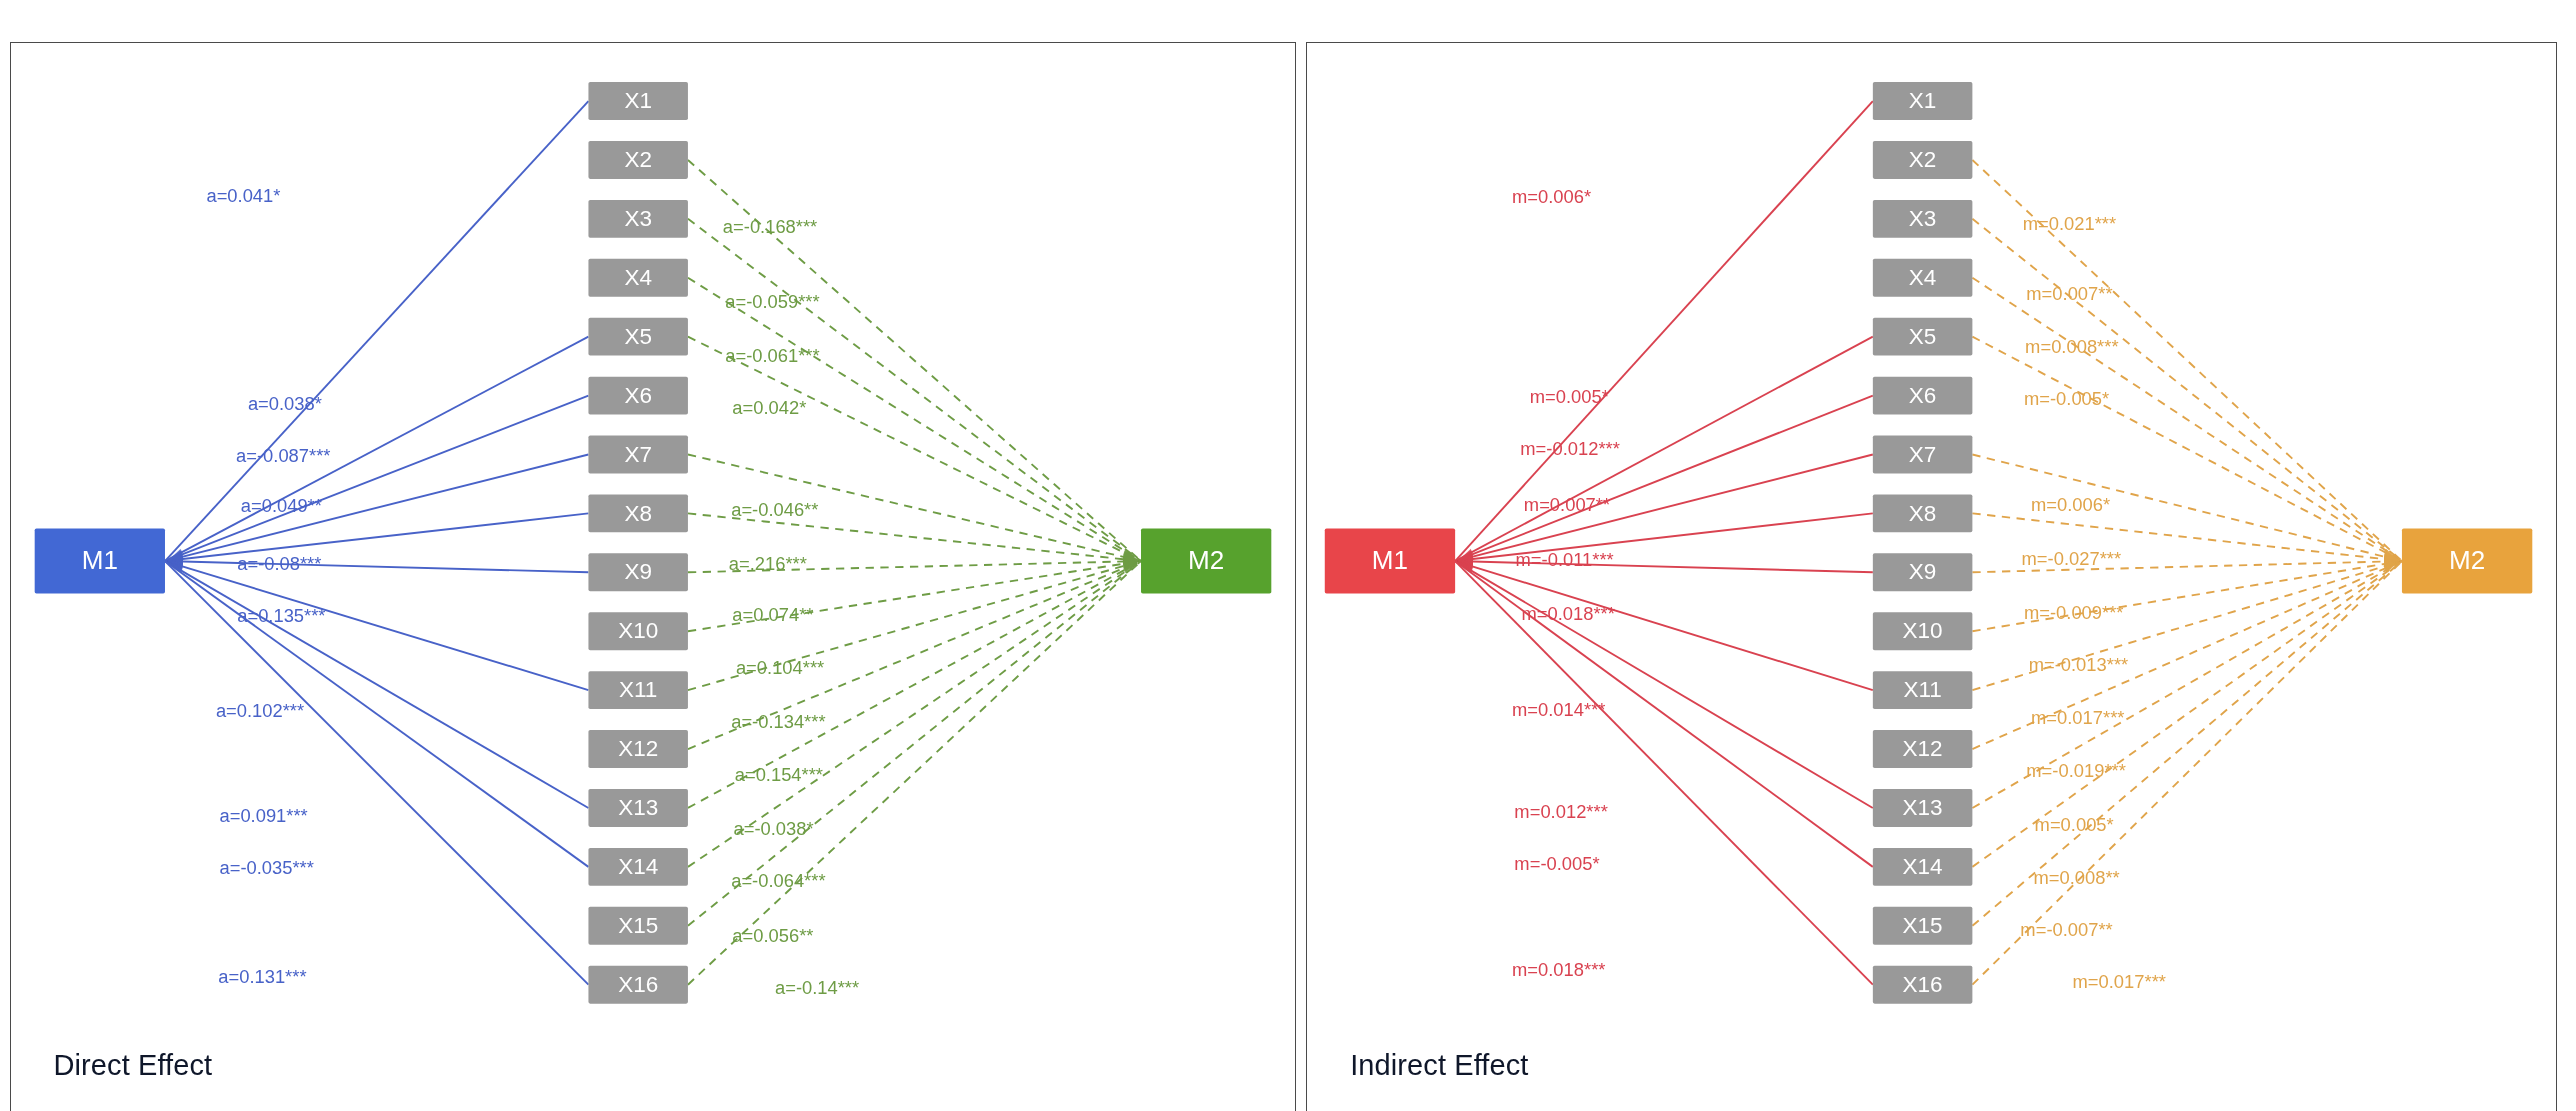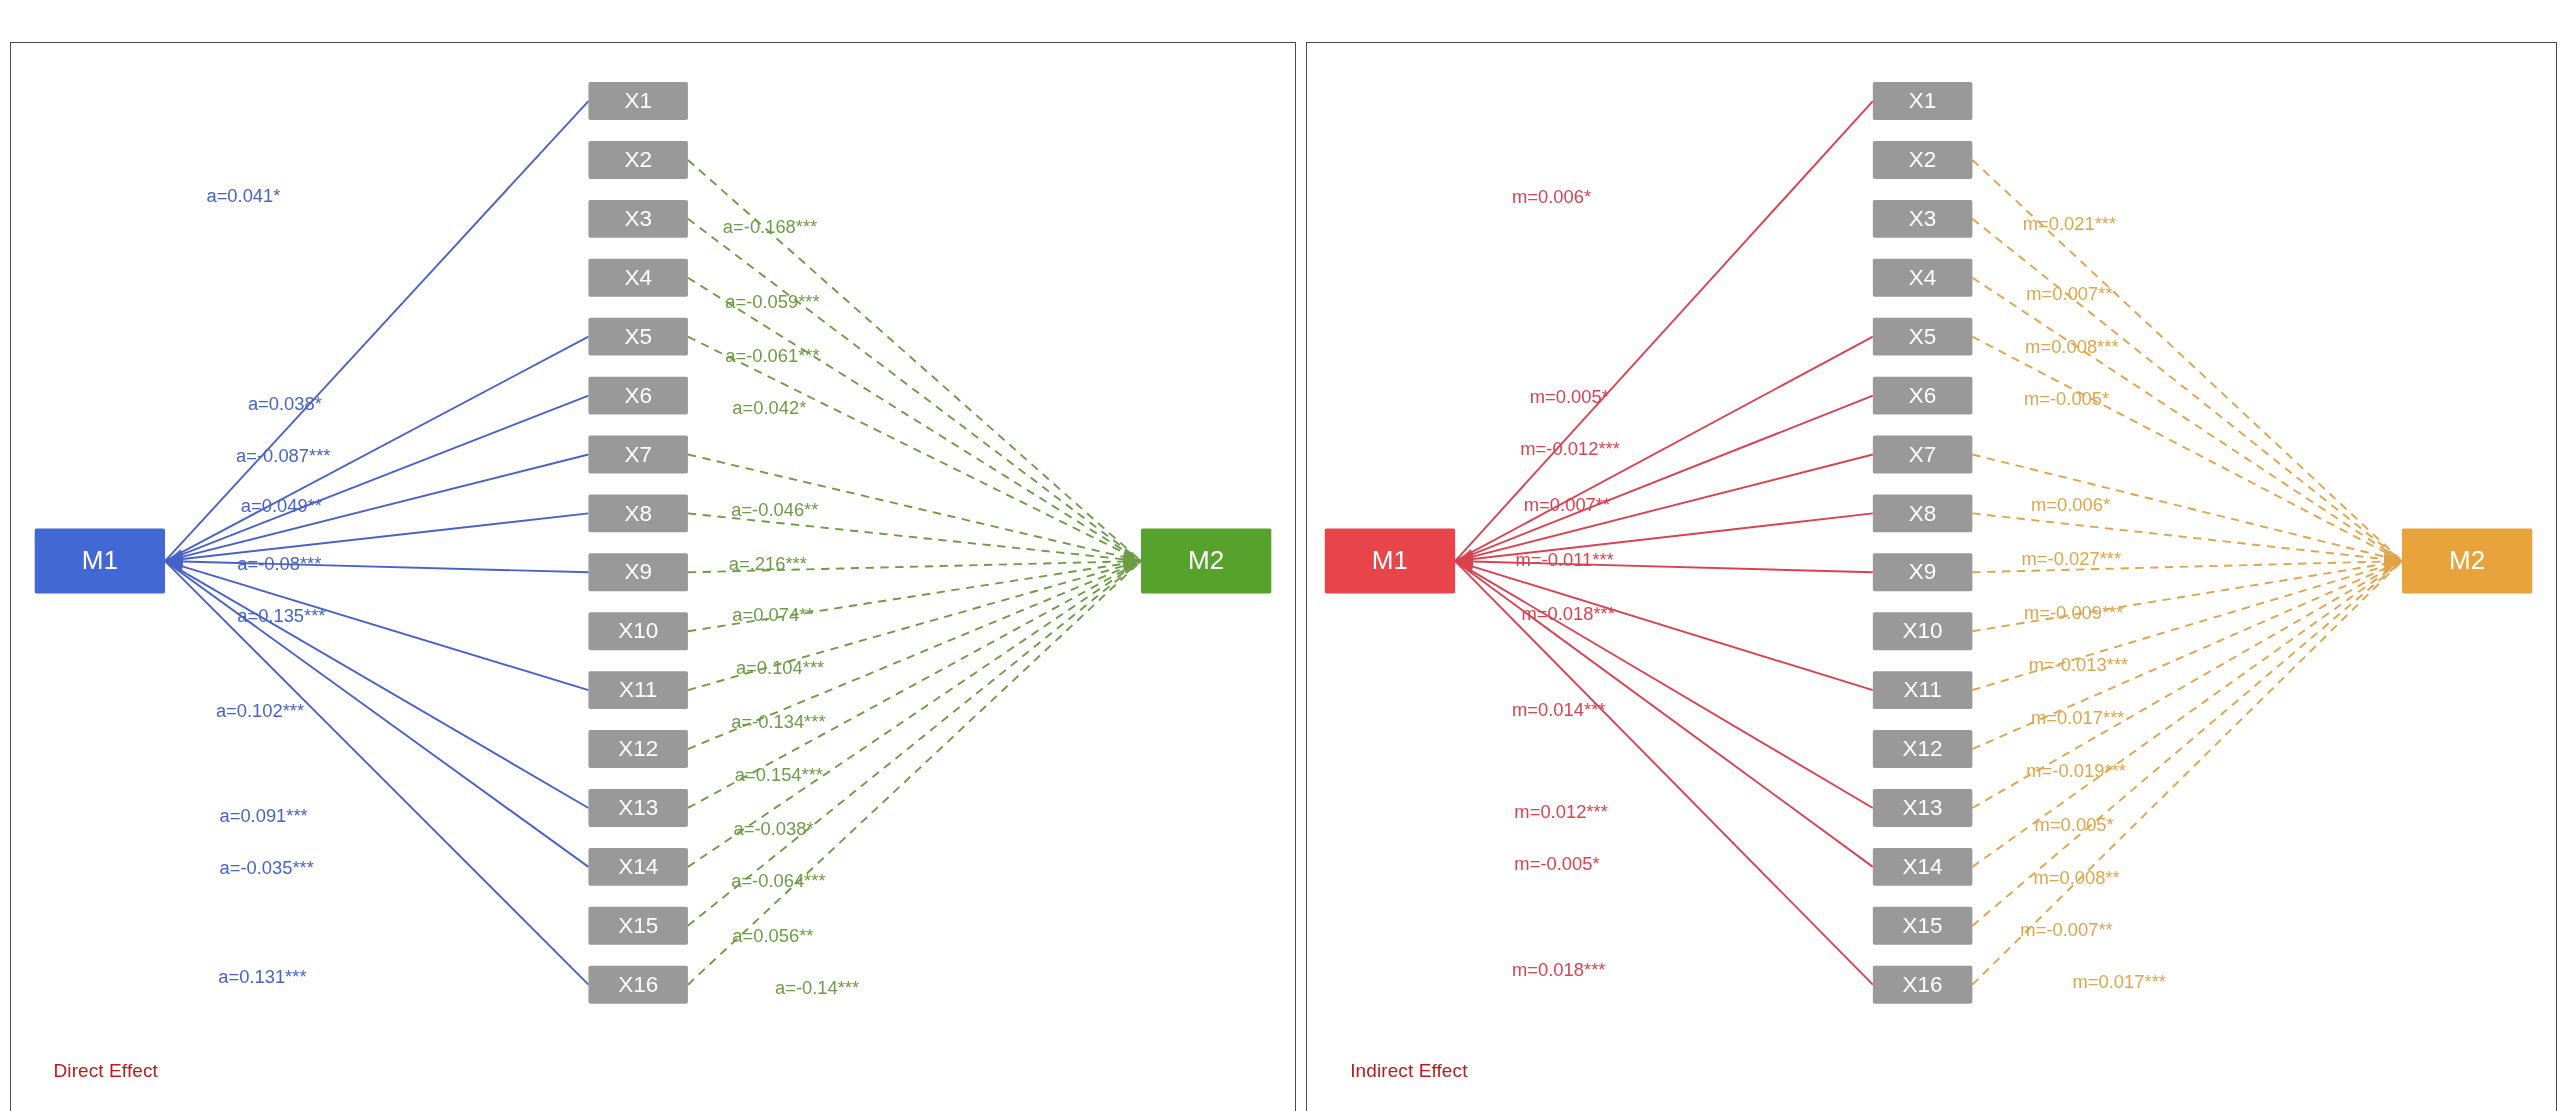--- a/index.html
+++ b/index.html
@@ -3,21 +3,21 @@
 <meta charset="utf-8">
 <title>Mediation Path Diagram</title>
 <style>
   html,body{margin:0;padding:0;background:#ffffff;}
   body{font-family:"Liberation Sans","DejaVu Sans",sans-serif;}
   #root{width:2576px;height:1111px;position:relative;background:#fff;display:flex;box-sizing:border-box;margin-top:32px;}
   .panel{position:relative;box-sizing:border-box;border:1.8px solid #4a4a4a;background:#ffffff;}
   #panel-left{width:1286px;height:1092px;margin:9.5px 0 0 9.5px;}
   #panel-right{width:1251px;height:1092px;margin:9.5px 9.5px 0 10.7px;}
   .svg-layer{position:absolute;left:0;top:0;width:100%;height:100%;overflow:visible;}
-  .caption{position:absolute;left:43px;bottom:51px;font-size:19px;color:#b91c1c;letter-spacing:0.1px;white-space:nowrap;}
+  .caption{position:absolute;left:43px;bottom:51px;font-size:29px;color:#0f172a;letter-spacing:0.1px;white-space:nowrap;}
   .mnode-label{font-size:44px;fill:#ffffff;font-family:"Liberation Sans","DejaVu Sans",sans-serif;dominant-baseline:middle;text-anchor:middle;}
   .xnode-label{font-size:38px;fill:#ffffff;font-family:"Liberation Sans","DejaVu Sans",sans-serif;dominant-baseline:middle;text-anchor:middle;}
   .edge-label{font-size:31px;font-family:"Liberation Sans","DejaVu Sans",sans-serif;dominant-baseline:middle;text-anchor:start;}
 </style>
 </head>
 <body>
 
 <div id="root">
 
   <div class="panel" id="panel-left">

